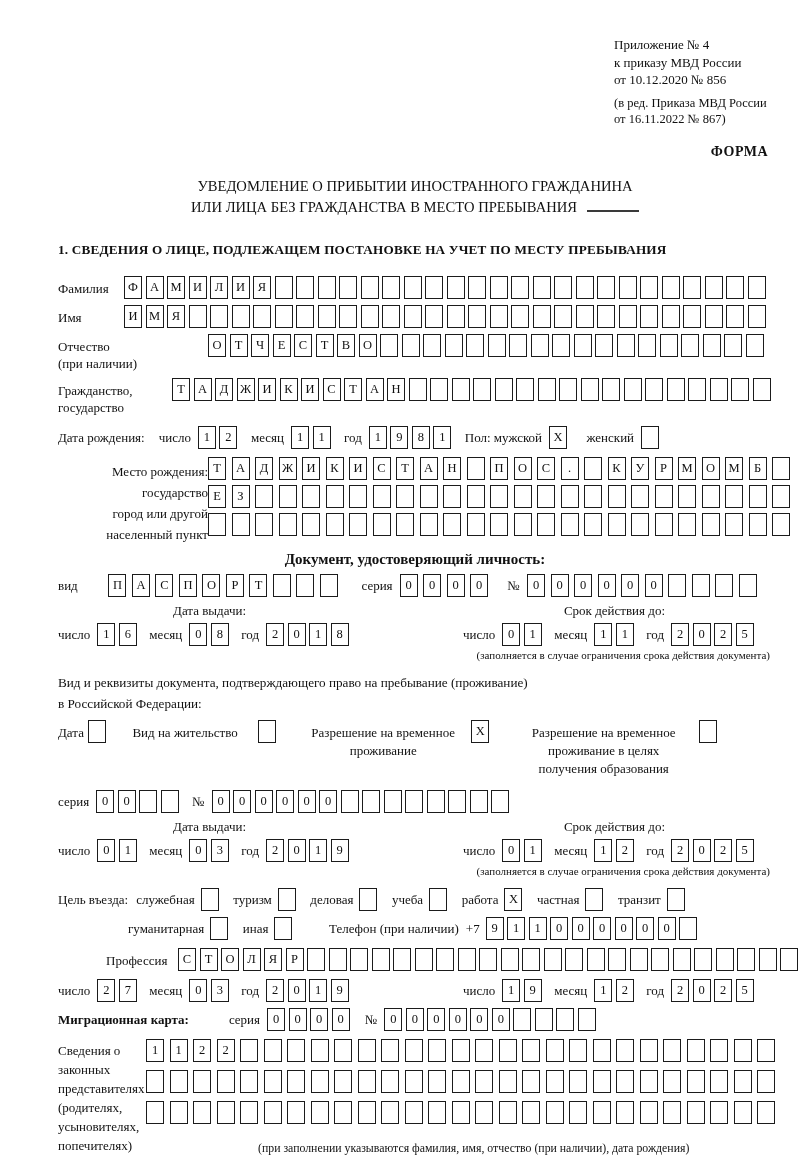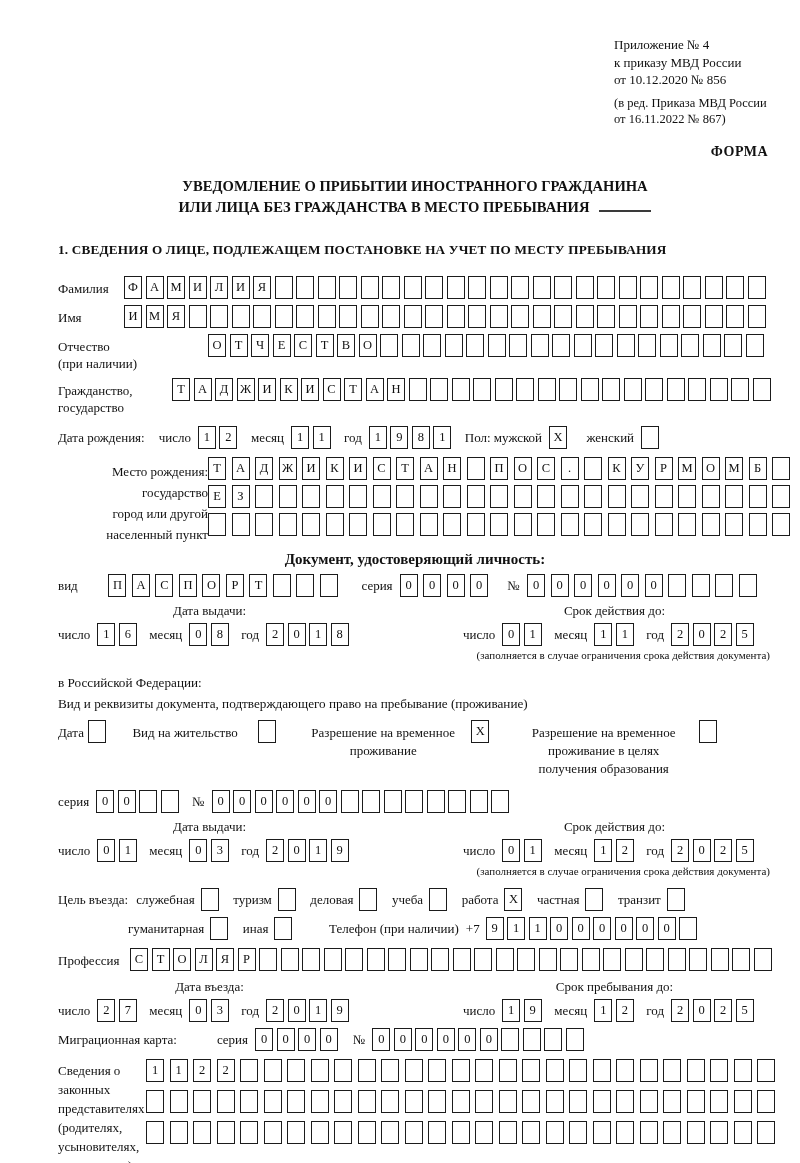--- a/index.html
+++ b/index.html
@@ -10,21 +10,21 @@
     color: #111;
   }
   .page { width: 800px; height: 1163px; padding: 36px 28px 0 58px; overflow: hidden; position: relative; }
 
   
   .hdr { margin-left: 556px; font-size: 13px; line-height: 17.5px; }
   .hdr-ed { margin-top: 6px; font-size: 12.5px; line-height: 16.5px; }
   .forma { text-align: right; font-weight: bold; font-size: 14px; margin-top: 16px; padding-right: 4px; letter-spacing: .5px; }
 
   
-  .title { text-align: center; font-weight: bold; font-size: 14.6px; line-height: 21px; margin-top: 16px; }
+  .title { text-align: center; font-weight: normal; font-size: 14.6px; line-height: 21px; margin-top: 16px; }
   .title-underline { display: inline-block; width: 52px; height: 13px; border-bottom: 2.2px solid #3a3a3a; margin-left: 10px; }
   .sec { font-weight: bold; font-size: 13.2px; margin-top: 24px; margin-bottom: 18px; letter-spacing: .2px; }
 
   
   .row { display: flex; align-items: flex-start; margin-bottom: 6px; font-size: 13px; line-height: 17px; }
   .lbl { flex-shrink: 0; padding-top: 4px; }
   .w1 { width: 66px; }
   .w-pat { width: 150px; }
   .w-cit { width: 114px; }
   .w-vid { width: 50px; }
@@ -445,22 +445,22 @@
             <span class="cell">0</span>
             <span class="cell">2</span>
             <span class="cell">5</span>
           </span>
       </div>
       <div class="dg-note">(заполняется в случае ограничения срока действия документа)</div>
     </div>
   </div>
 
   <div class="para">
+    <div>Вид и реквизиты документа, подтверждающего право на пребывание (проживание)</div>
     <div>в Российской Федерации:</div>
-    <div>Вид и реквизиты документа, подтверждающего право на пребывание (проживание)</div>
   </div>
 
   <div class="opts">
     <div class="opt">
       <div class="opt-label" style="margin-right:4px;">Дата</div>
       <span class="cells">
           <span class="cell"></span>
         </span>
     </div>
     <div class="opt" style="margin-left:10px;">
@@ -627,21 +627,21 @@
         <span class="cell">0</span>
         <span class="cell">0</span>
         <span class="cell">0</span>
         <span class="cell">0</span>
         <span class="cell">0</span>
         <span class="cell"></span>
       </span>
   </div>
 
   <div class="row" style="margin-top:8px;">
-    <div class="lbl w1" style="width:72px;">Профессия</div>
+    <div class="lbl w1" style="width:72px;margin-left:48px;">Профессия</div>
     <div class="cells">
         <span class="cell">С</span>
         <span class="cell">Т</span>
         <span class="cell">О</span>
         <span class="cell">Л</span>
         <span class="cell">Я</span>
         <span class="cell">Р</span>
         <span class="cell"></span>
         <span class="cell"></span>
         <span class="cell"></span>
@@ -664,21 +664,20 @@
         <span class="cell"></span>
         <span class="cell"></span>
         <span class="cell"></span>
         <span class="cell"></span>
         <span class="cell"></span>
       </div>
   </div>
 
   <div class="dates" style="margin-top:8px;">
     <div class="dg">
-      <div class="dg-title">Дата въезда:</div>
       <div class="dg-row">
         <span class="sub">число</span>
         <span class="cells">
             <span class="cell">2</span>
             <span class="cell">7</span>
           </span>
         <span class="sub">месяц</span>
         <span class="cells">
             <span class="cell">0</span>
             <span class="cell">3</span>
@@ -686,21 +685,20 @@
         <span class="sub">год</span>
         <span class="cells">
             <span class="cell">2</span>
             <span class="cell">0</span>
             <span class="cell">1</span>
             <span class="cell">9</span>
           </span>
       </div>
     </div>
     <div class="dg dg-right">
-      <div class="dg-title">Срок пребывания до:</div>
       <div class="dg-row">
         <span class="sub">число</span>
         <span class="cells">
             <span class="cell">1</span>
             <span class="cell">9</span>
           </span>
         <span class="sub">месяц</span>
         <span class="cells">
             <span class="cell">1</span>
             <span class="cell">2</span>
@@ -710,21 +708,21 @@
             <span class="cell">2</span>
             <span class="cell">0</span>
             <span class="cell">2</span>
             <span class="cell">5</span>
           </span>
       </div>
     </div>
   </div>
 
   <div class="inline-row" style="margin-top:6px;">
-    <span class="sub" style="margin-right:40px;">Миграционная карта:</span>
+    <span class="sub" style="margin-right:40px;font-weight:bold;">Миграционная карта:</span>
     <span class="sub">серия</span>
     <span class="cells">
         <span class="cell">0</span>
         <span class="cell">0</span>
         <span class="cell">0</span>
         <span class="cell">0</span>
       </span>
     <span class="sub" style="margin-left:2px;">№</span>
     <span class="cells">
         <span class="cell">0</span>

